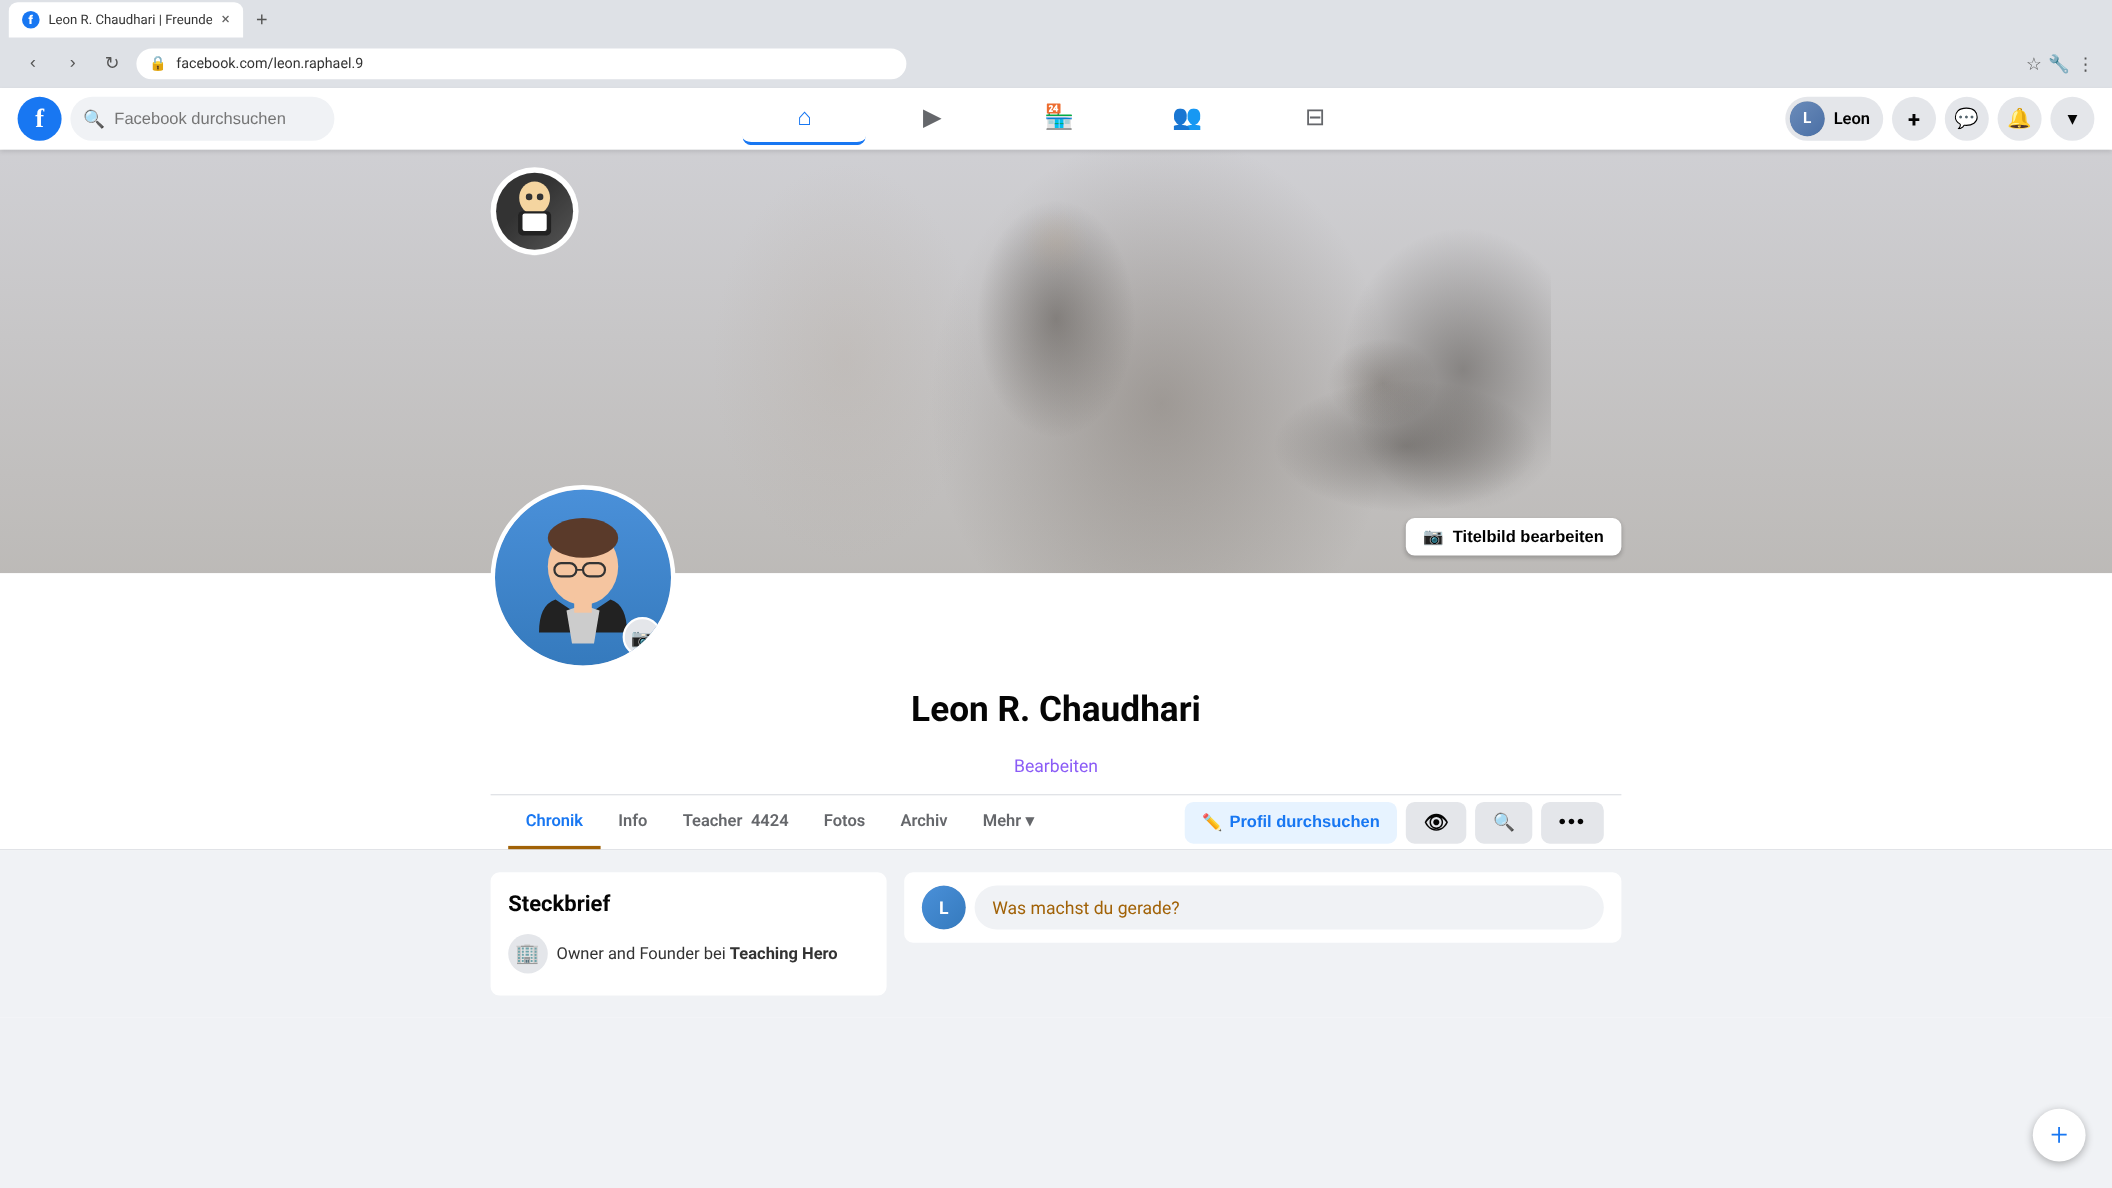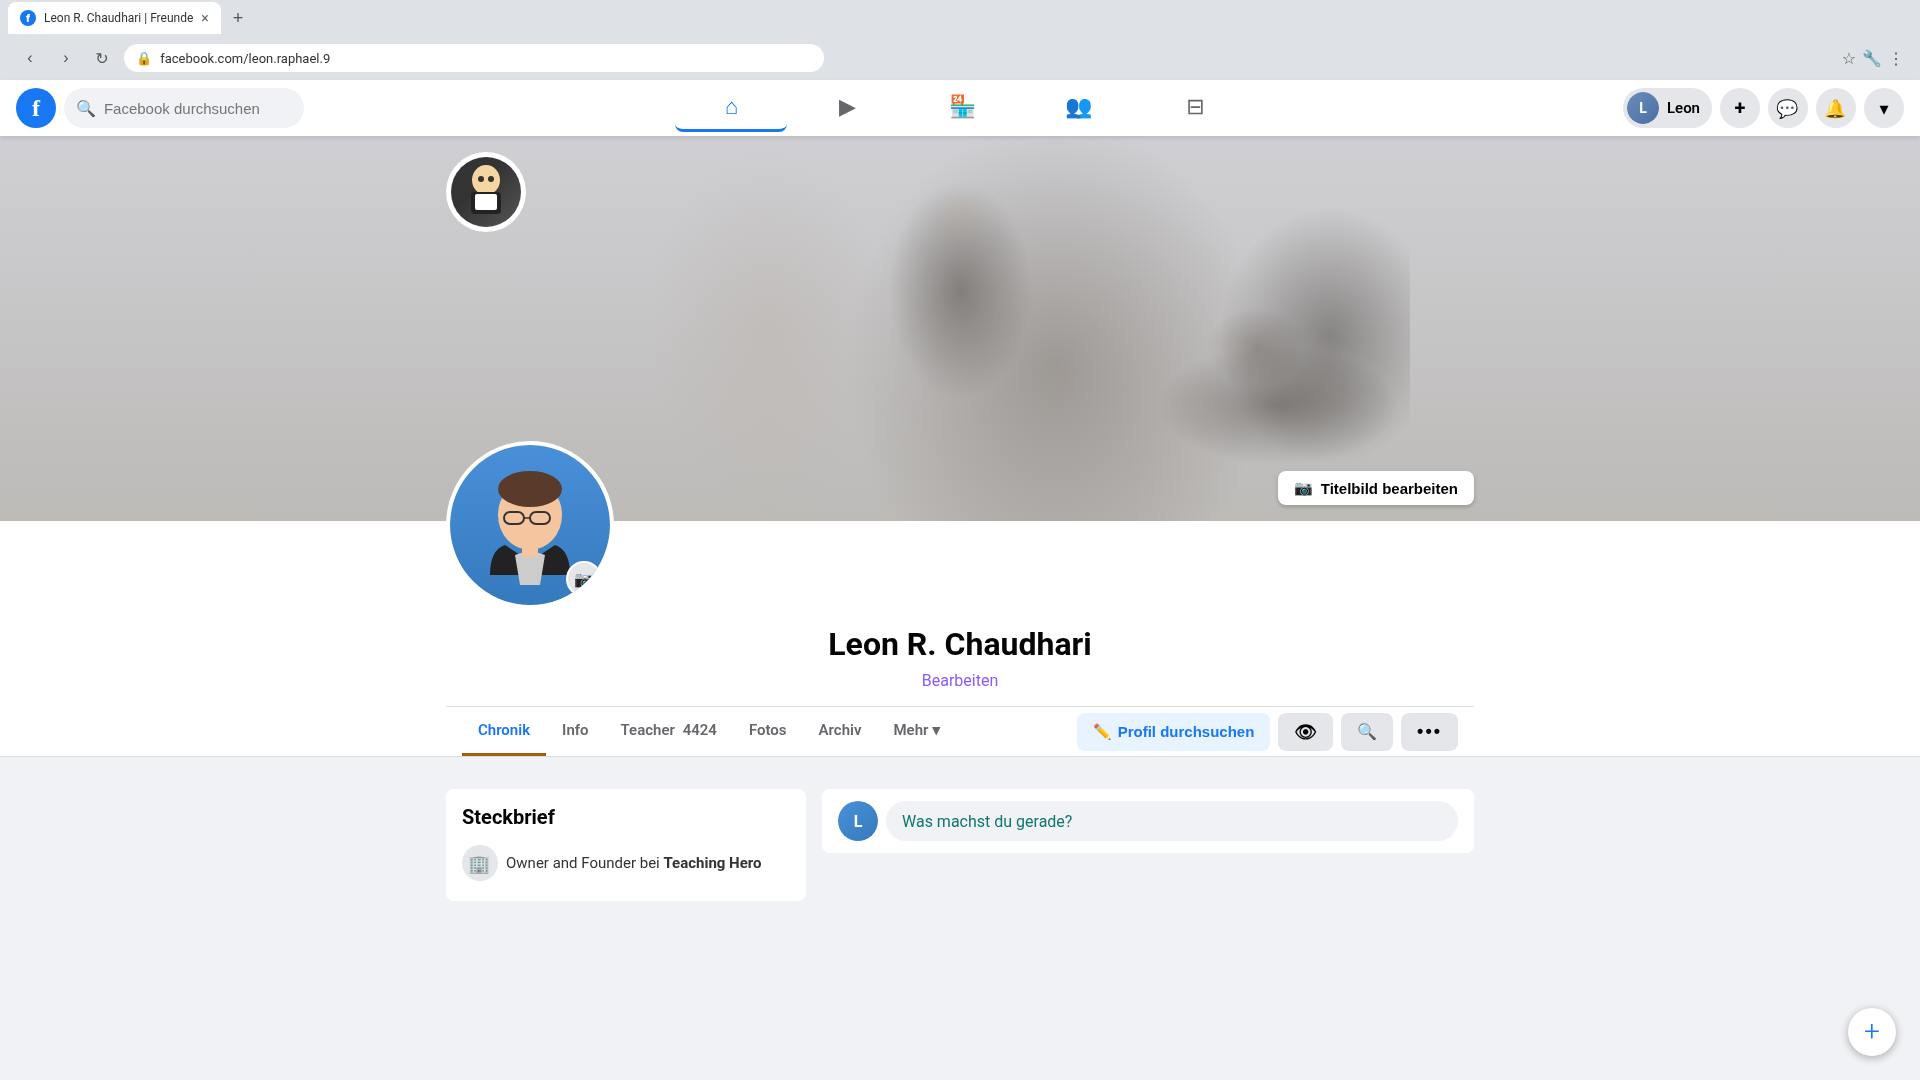--- a/index.html
+++ b/index.html
@@ -46,36 +46,36 @@
     
     .watermark { position: absolute; top: 16px; left: 16px; width: 80px; height: 80px; }
     .watermark-circle { width: 80px; height: 80px; border-radius: 50%; background: white; display: flex; align-items: center; justify-content: center; overflow: hidden; }
 
     .profile-section { max-width: 1060px; margin: 0 auto; padding: 0 16px; }
     .profile-avatar-row { display: flex; align-items: flex-end; padding-bottom: 16px; position: relative; }
     .profile-avatar { width: 168px; height: 168px; border-radius: 50%; border: 4px solid white; margin-top: -80px; background: #b0c4de; flex-shrink: 0; overflow: hidden; display: flex; align-items: center; justify-content: center; position: relative; }
     .avatar-camera { position: absolute; bottom: 8px; right: 8px; width: 36px; height: 36px; background: #e4e6ea; border-radius: 50%; display: flex; align-items: center; justify-content: center; cursor: pointer; border: 2px solid white; }
 
     .profile-name-section { text-align: center; padding: 0 0 16px; }
-    .profile-name { font-size: 32px; font-weight: 700; color: #050505; margin-bottom: 8px; }
+    .profile-name { font-size: 32px; font-weight: 700; color: #050505; margin-bottom: 24px; }
     .profile-bio { font-size: 16px; color: #333; margin-bottom: 8px; }
     .profile-edit-link { color: #8b5cf6; font-size: 16px; cursor: pointer; text-decoration: none; }
     .divider { height: 1px; background: #dadde1; margin: 0; }
 
     
     .profile-nav { display: flex; align-items: center; max-width: 1060px; margin: 0 auto; padding: 0 16px; }
     .profile-nav-item { padding: 14px 16px; font-size: 15px; font-weight: 600; color: #65676b; cursor: pointer; border-bottom: 3px solid transparent; position: relative; }
     .profile-nav-item.active { color: #1877f2; border-bottom: 3px solid #a16207; }
     .profile-nav-right { margin-left: auto; display: flex; gap: 8px; }
     .profile-action-btn { display: flex; align-items: center; gap: 6px; padding: 8px 16px; border-radius: 8px; border: none; font-size: 15px; font-weight: 600; cursor: pointer; }
     .btn-primary { background: #e7f3ff; color: #1877f2; }
     .btn-secondary { background: #e4e6ea; color: #050505; }
 
     
-    .profile-main { max-width: 1060px; margin: 16px auto; padding: 0 16px; display: grid; grid-template-columns: 360px 1fr; gap: 16px; }
+    .profile-main { max-width: 1060px; margin: 4px auto; padding: 0 16px; display: grid; grid-template-columns: 360px 1fr; gap: 16px; }
     
     .steckbrief-card { background: #fff; border-radius: 8px; padding: 16px; }
     .steckbrief-title { font-size: 20px; font-weight: 700; color: #050505; margin-bottom: 12px; }
     .steckbrief-item { display: flex; align-items: center; gap: 8px; padding: 4px 0; font-size: 15px; color: #333; }
     .steckbrief-icon { width: 36px; height: 36px; background: #e4e6ea; border-radius: 50%; display: flex; align-items: center; justify-content: center; font-size: 18px; flex-shrink: 0; }
 
     
     .post-box { background: #fff; border-radius: 8px; padding: 12px 16px; }
     .post-input-row { display: flex; align-items: center; gap: 8px; }
     .post-avatar { width: 40px; height: 40px; border-radius: 50%; background: #b0c4de; flex-shrink: 0; overflow: hidden; }
@@ -318,21 +318,21 @@
         </div>
       </div>
 
       <div>
         <div class="post-box">
           <div class="post-input-row">
             <div class="post-avatar">
               <div style="width:40px;height:40px;border-radius:50%;background:linear-gradient(135deg,#4a90d9,#357abd);display:flex;align-items:center;justify-content:center;color:white;font-size:16px;font-weight:700;">L</div>
             </div>
             <div class="post-input">
-              <span style="color:#0f766e;font-size:16px;">Was machst du gerade?</span>
+              <span style="color:#a16207;font-size:16px;">Was machst du gerade?</span>
             </div>
           </div>
         </div>
       </div>
     </div>
   </div>
 </div>
 
 <div class="fab">
   <span style="font-size:28px;font-weight:300;line-height:1;">+</span>

